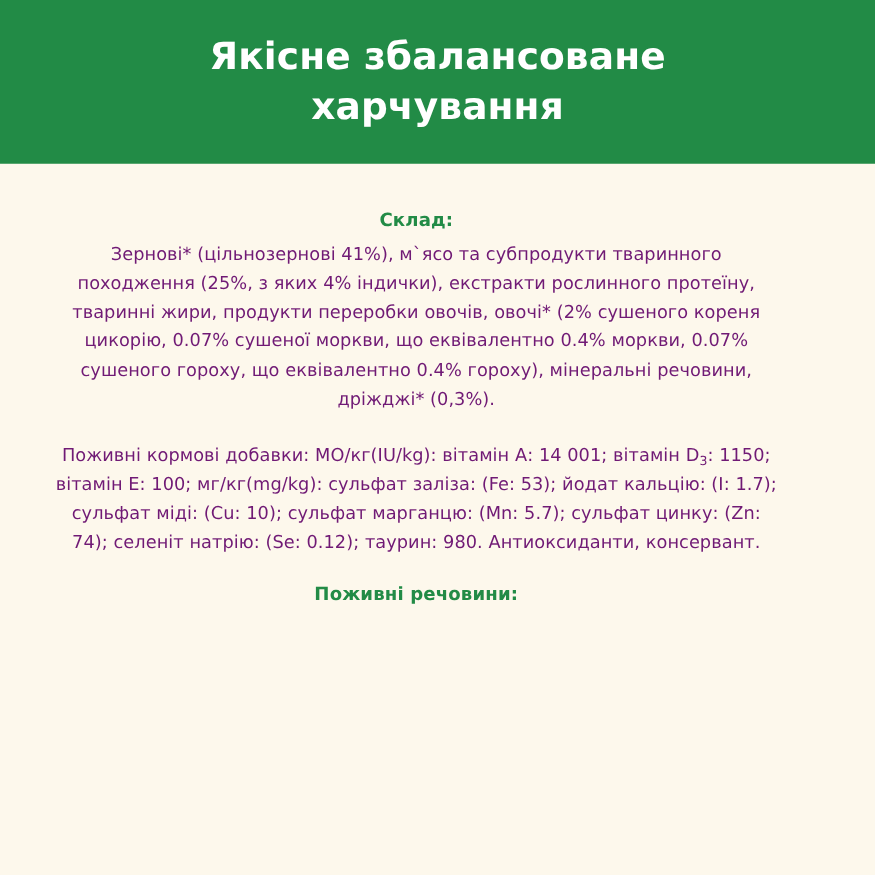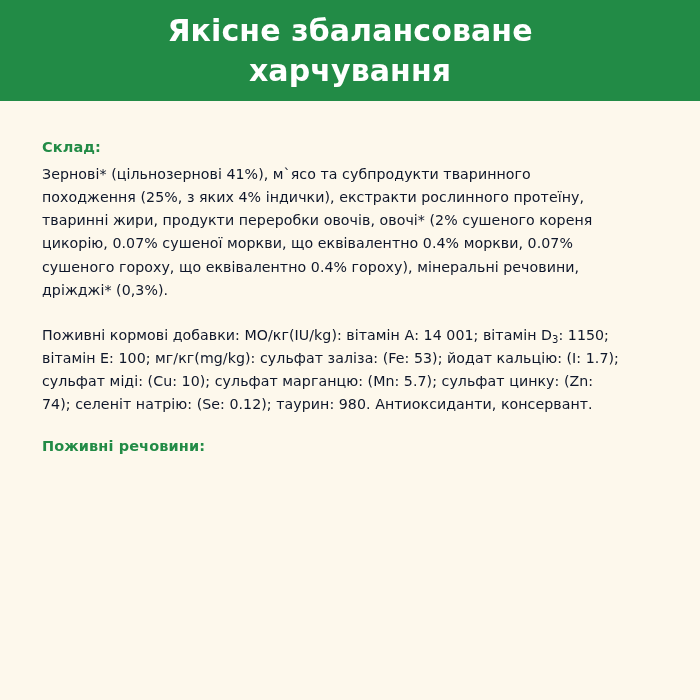--- a/index.html
+++ b/index.html
@@ -17,55 +17,56 @@
   .page {
     width: 700px;
     height: 700px;
     position: relative;
     background: #fdf8ec;
     display: flex;
     flex-direction: column;
   }
   .header-band {
     width: 100%;
-    height: 101px;
+    height: 131px;
     background: #228b46;
     display: flex;
     align-items: center;
     justify-content: center;
     flex: none;
   }
   .header-title {
     color: #ffffff;
     font-size: 30px;
     font-weight: bold;
     line-height: 1.33;
     text-align: center;
     max-width: 560px;
     letter-spacing: 0.1px;
   }
   .content {
     padding: 38px 76px 0 42px;
     color: #17334d;
+    text-align: center;
   }
   .section {
     margin-bottom: 22px;
   }
   .section:last-child { margin-bottom: 0; }
   .section-title {
     color: #228b46;
     font-weight: bold;
     font-size: 14.5px;
     margin-bottom: 8px;
     letter-spacing: 0.1px;
   }
   .section-body {
     font-size: 14.2px;
     line-height: 1.63;
-    color: #0f172a;
+    color: #701a75;
     letter-spacing: 0.05px;
   }
   .section-body .line {
     display: block;
   }
   sub {
     font-size: 10px;
     vertical-align: baseline;
     position: relative;
     top: 3px;

